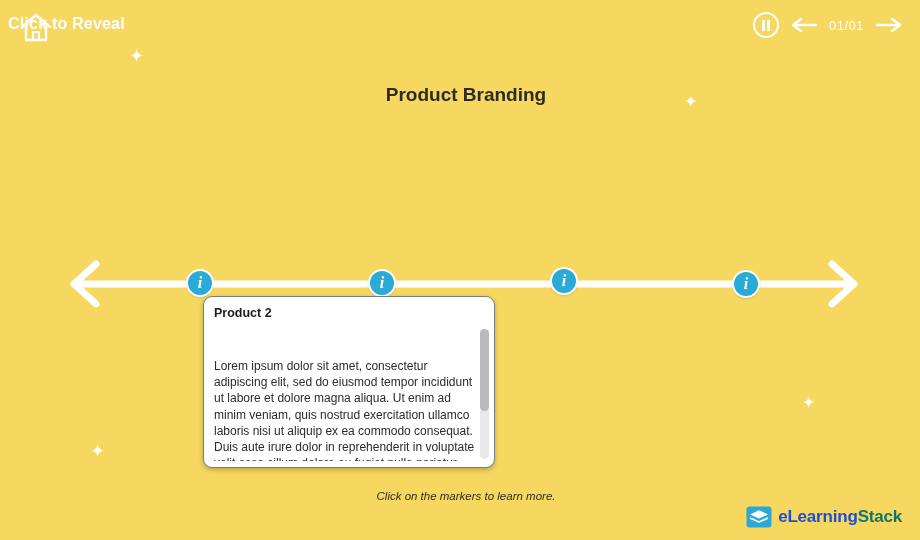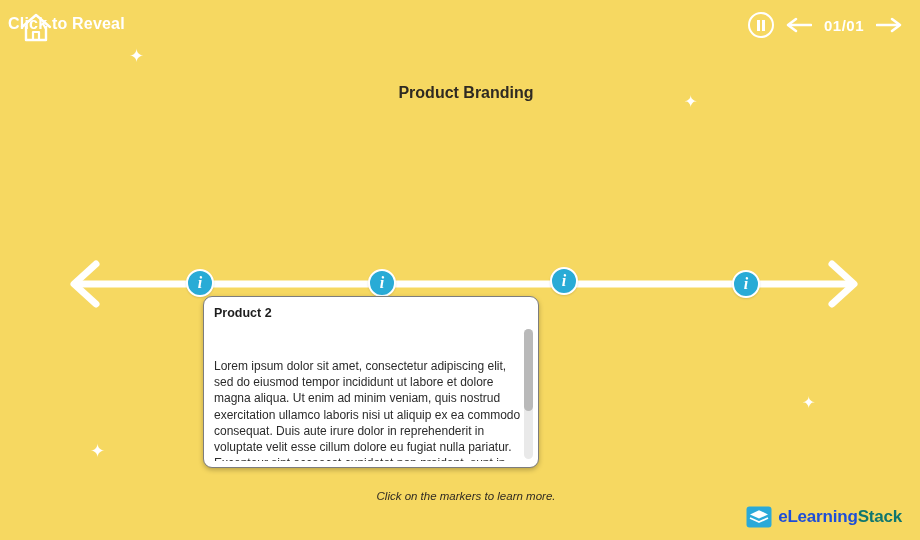--- a/index.html
+++ b/index.html
@@ -63,22 +63,22 @@
     width: 3px;
     height: 11px;
     background: #ffffff;
   }
   .nav-arrow {
     cursor: pointer;
     display: block;
   }
   .slide-count {
     color: #ffffff;
-    font-size: 15px;
-    font-weight: bold;
+    font-size: 13px;
+    font-weight: normal;
     letter-spacing: .5px;
   }
 
   
   .sparkle {
     position: absolute;
     color: #ffffff;
     font-size: 17px;
     line-height: 1;
     pointer-events: none;
@@ -86,21 +86,21 @@
   }
 
   
   .subtitle {
     position: absolute;
     left: 12px;
     right: 0;
     top: 84px;
     text-align: center;
     color: #2f2a22;
-    font-size: 16px;
+    font-size: 19px;
     font-weight: bold;
   }
 
   
   .timeline {
     position: absolute;
     left: 56px;
     top: 256px;
     width: 816px;
     height: 56px;
@@ -124,21 +124,21 @@
     justify-content: center;
     cursor: pointer;
     box-shadow: 0 1px 2px rgba(0,0,0,.12);
   }
 
   
   .popup {
     position: absolute;
     left: 203px;
     top: 296px;
-    width: 336px;
+    width: 292px;
     height: 172px;
     background: #ffffff;
     border: 1px solid #7d7d7d;
     border-radius: 9px;
     box-shadow: 0 2px 5px rgba(0,0,0,.25);
     overflow: hidden;
   }
   .popup-title {
     position: absolute;
     left: 10px;

